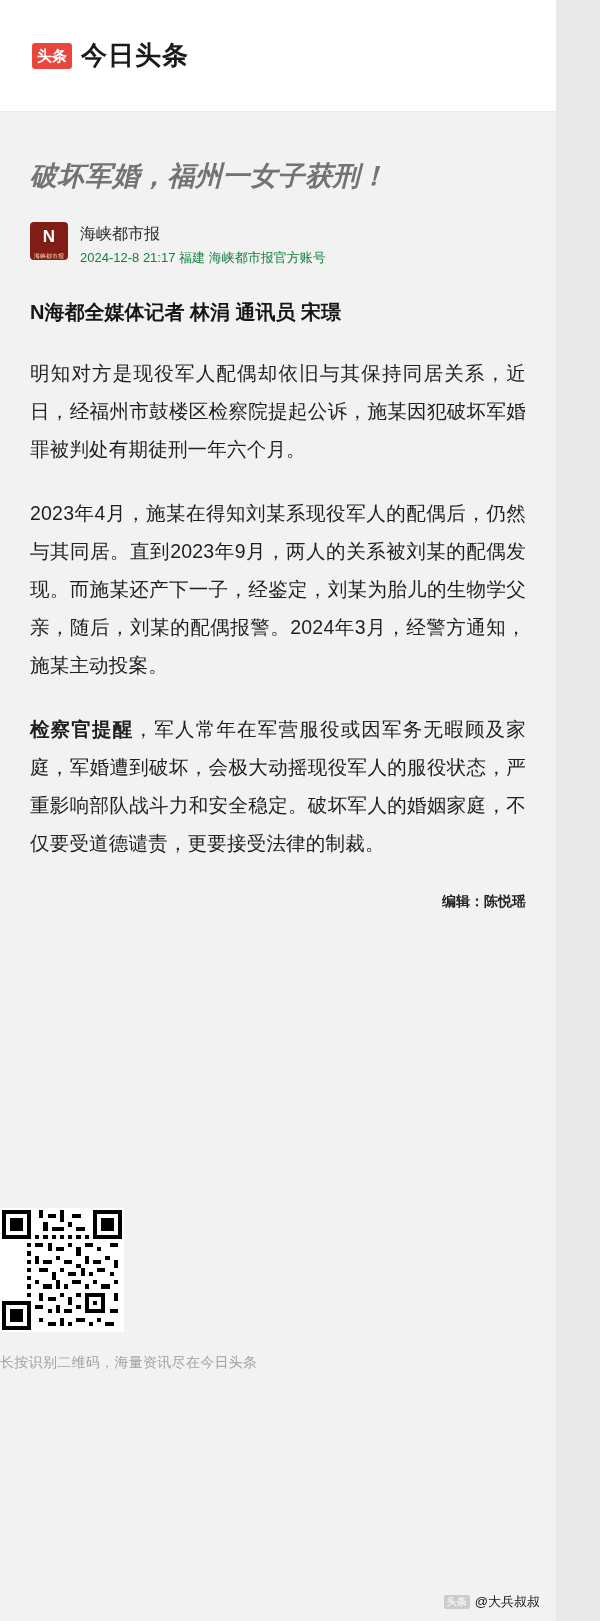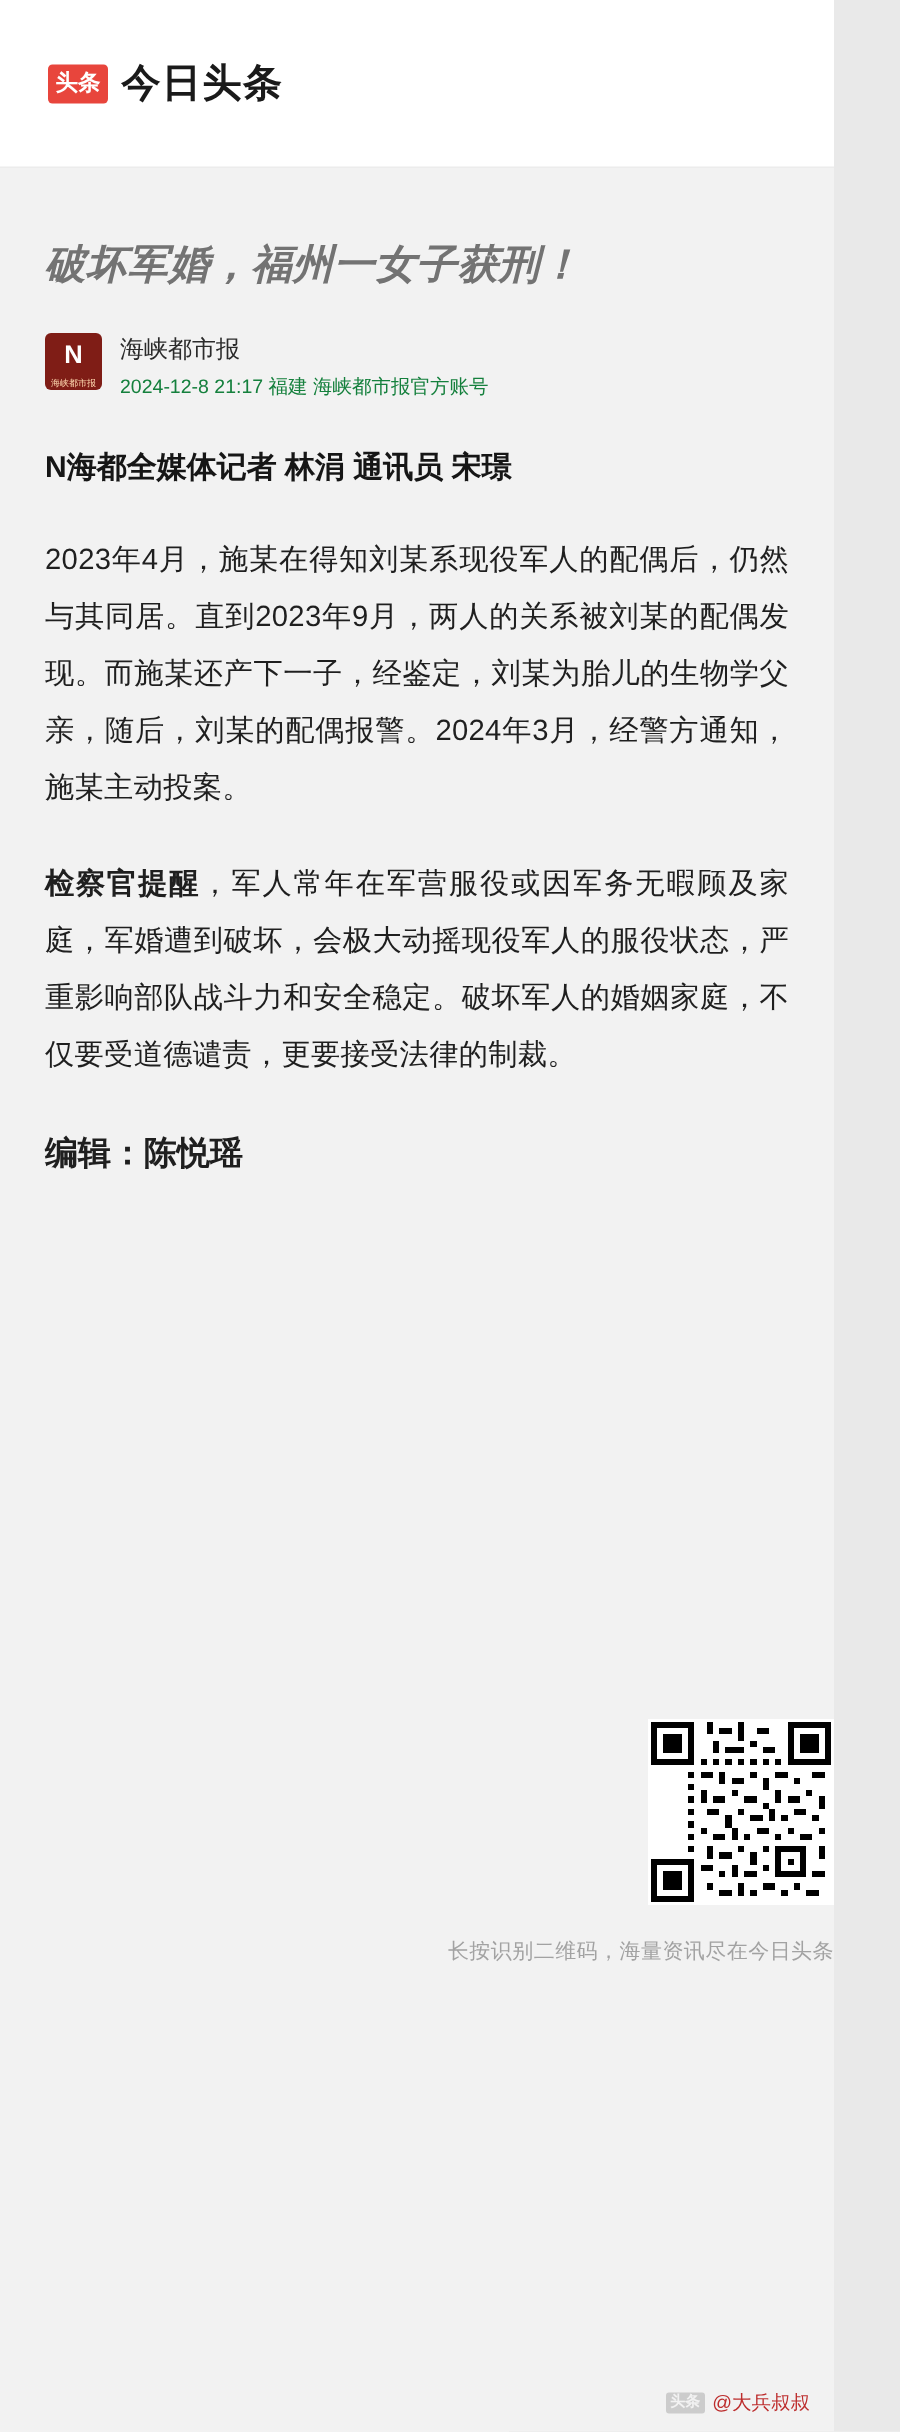--- a/index.html
+++ b/index.html
@@ -127,33 +127,34 @@
     font-size: 19.5px;
     line-height: 1.95;
     color: #1f1f1f;
     margin: 0 0 26px 0;
     text-align: justify;
     text-justify: inter-ideograph;
     letter-spacing: 0.2px;
   }
   .para b { font-weight: bold; }
   .editor {
-    font-size: 22px;
+    font-size: 14px;
     color: #1f1f1f;
     line-height: 1.9;
     margin: 0 0 34px 0;
     font-weight: bold;
+    text-align: right;
   }
   
   .qr-block {
     background: #f2f2f2;
     padding: 36px 0 26px 0;
     display: flex;
     flex-direction: column;
-    align-items: flex-end;
+    align-items: flex-start;
   }
   .qr {
     width: 124px;
     height: 124px;
     background: #ffffff;
     padding: 2px;
     display: block;
   }
   .qr-caption {
     margin-top: 22px;
@@ -175,21 +176,21 @@
     background: #c9c9c9;
     color: #f2f2f2;
     font-size: 10px;
     font-weight: bold;
     padding: 2px 3px;
     border-radius: 2px;
     line-height: 1;
   }
   .wm-text {
     font-size: 13px;
-    color: #b91c1c;
+    color: #000000;
   }
   .spacer { flex: 1 1 auto; min-height: 10px; }
 </style>
 </head>
 <body>
 
 <div class="page">
 
   <div class="header">
     <div class="brand">
@@ -208,20 +209,21 @@
         <span class="avatar-sub">海峡都市报</span>
       </div>
       <div class="byline-text">
         <div class="source-name">海峡都市报</div>
         <div class="meta">2024-12-8  21:17   福建  海峡都市报官方账号</div>
       </div>
     </div>
 
     <p class="lead">N海都全媒体记者 林涓 通讯员 宋璟</p>
 
+    <p class="para">明知对方是现役军人配偶却依旧与其保持同居关系，近日，经福州市鼓楼区检察院提起公诉，施某因犯破坏军婚罪被判处有期徒刑一年六个月。</p>
     <p class="para">2023年4月，施某在得知刘某系现役军人的配偶后，仍然与其同居。直到2023年9月，两人的关系被刘某的配偶发现。而施某还产下一子，经鉴定，刘某为胎儿的生物学父亲，随后，刘某的配偶报警。2024年3月，经警方通知，施某主动投案。</p>
 
     <p class="para"><b>检察官提醒</b><span>，军人常年在军营服役或因军务无暇顾及家庭，军婚遭到破坏，会极大动摇现役军人的服役状态，严重影响部队战斗力和安全稳定。破坏军人的婚姻家庭，不仅要受道德谴责，更要接受法律的制裁。</span></p>
 
     <p class="editor">编辑：陈悦瑶</p>
 
   </div>
 
   <div class="qr-block">
     <svg class="qr" viewBox="0 0 29 29" shape-rendering="crispEdges">

